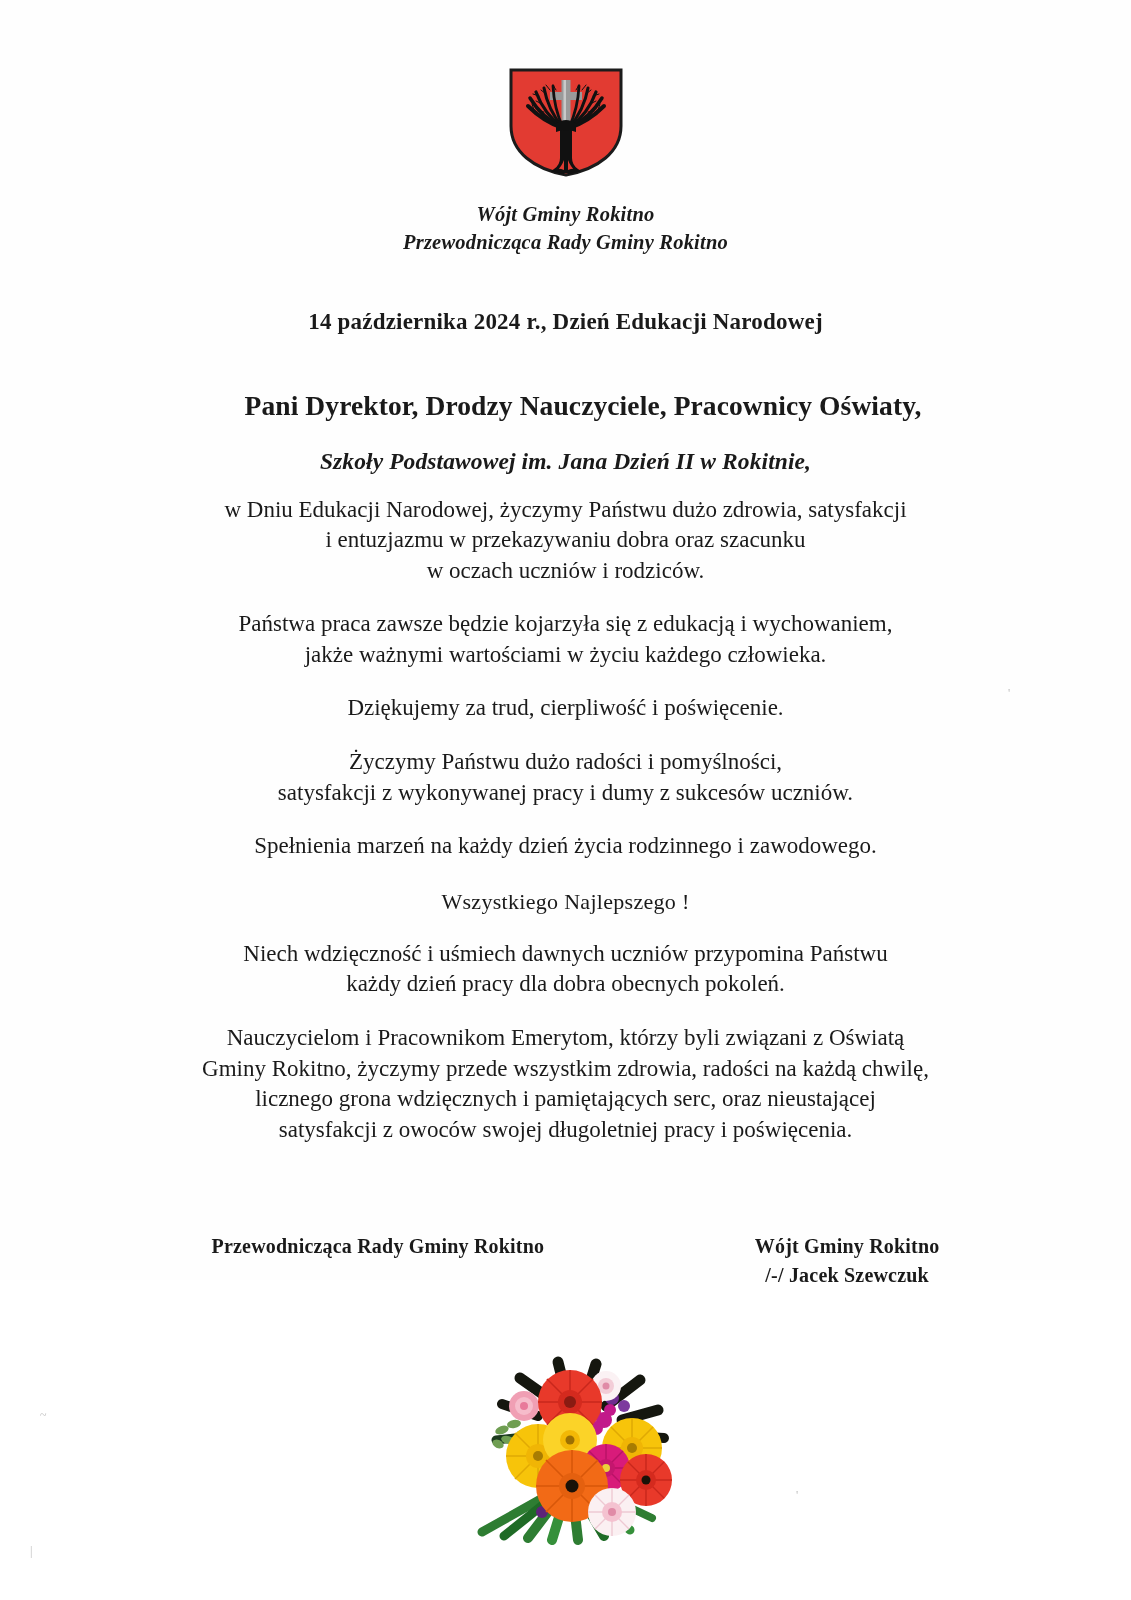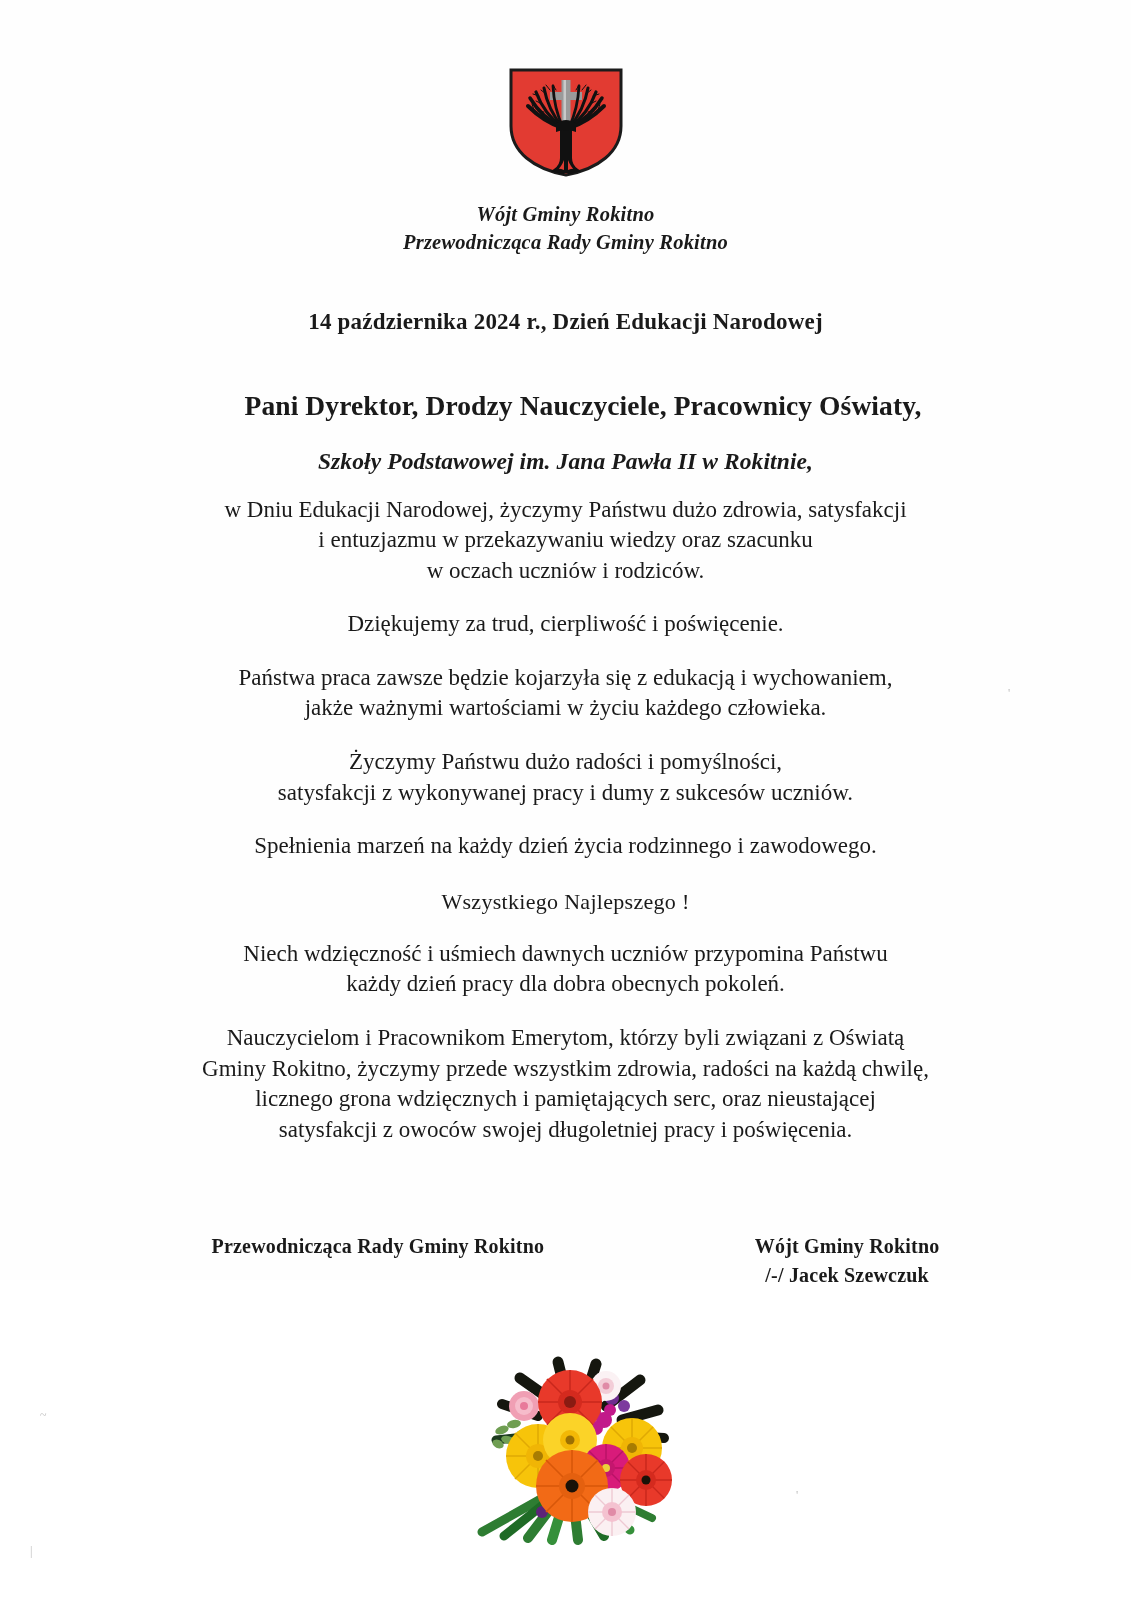--- a/index.html
+++ b/index.html
@@ -193,29 +193,29 @@
 
   <div class="header-block">
     <div class="header-line">Wójt Gminy Rokitno</div>
     <div class="header-line">Przewodnicząca Rady Gminy Rokitno</div>
   </div>
 
   <div class="date-line">14 października 2024 r., Dzień Edukacji Narodowej</div>
 
   <div class="salutation">Pani Dyrektor, Drodzy Nauczyciele, Pracownicy Oświaty,</div>
 
-  <div class="school-line">Szkoły Podstawowej im. Jana Pawła II w Rokitnie,</div>
+  <div class="school-line">Szkoły Podstawowej im. Jana Dzień II w Rokitnie,</div>
 
   <div class="body-block">
     <p class="para">w Dniu Edukacji Narodowej, życzymy Państwu dużo zdrowia, satysfakcji
-i entuzjazmu w przekazywaniu wiedzy oraz szacunku
+i entuzjazmu w przekazywaniu dobra oraz szacunku
 w oczach uczniów i rodziców.</p>
-    <p class="para">Dziękujemy za trud, cierpliwość i poświęcenie.</p>
     <p class="para">Państwa praca zawsze będzie kojarzyła się z edukacją i wychowaniem,
 jakże ważnymi wartościami w życiu każdego człowieka.</p>
+    <p class="para">Dziękujemy za trud, cierpliwość i poświęcenie.</p>
     <p class="para">Życzymy Państwu dużo radości i pomyślności,
 satysfakcji z wykonywanej pracy i dumy z sukcesów uczniów.</p>
     <p class="para tight">Spełnienia marzeń na każdy dzień życia rodzinnego i zawodowego.</p>
     <p class="wish-line">Wszystkiego Najlepszego !</p>
     <p class="para">Niech wdzięczność i uśmiech dawnych uczniów przypomina Państwu
 każdy dzień pracy dla dobra obecnych pokoleń.</p>
     <p class="para">Nauczycielom i Pracownikom Emerytom, którzy byli związani z Oświatą
 Gminy Rokitno, życzymy przede wszystkim zdrowia, radości na każdą chwilę,
 licznego grona wdzięcznych i pamiętających serc, oraz nieustającej
 satysfakcji z owoców swojej długoletniej pracy i poświęcenia.</p>

